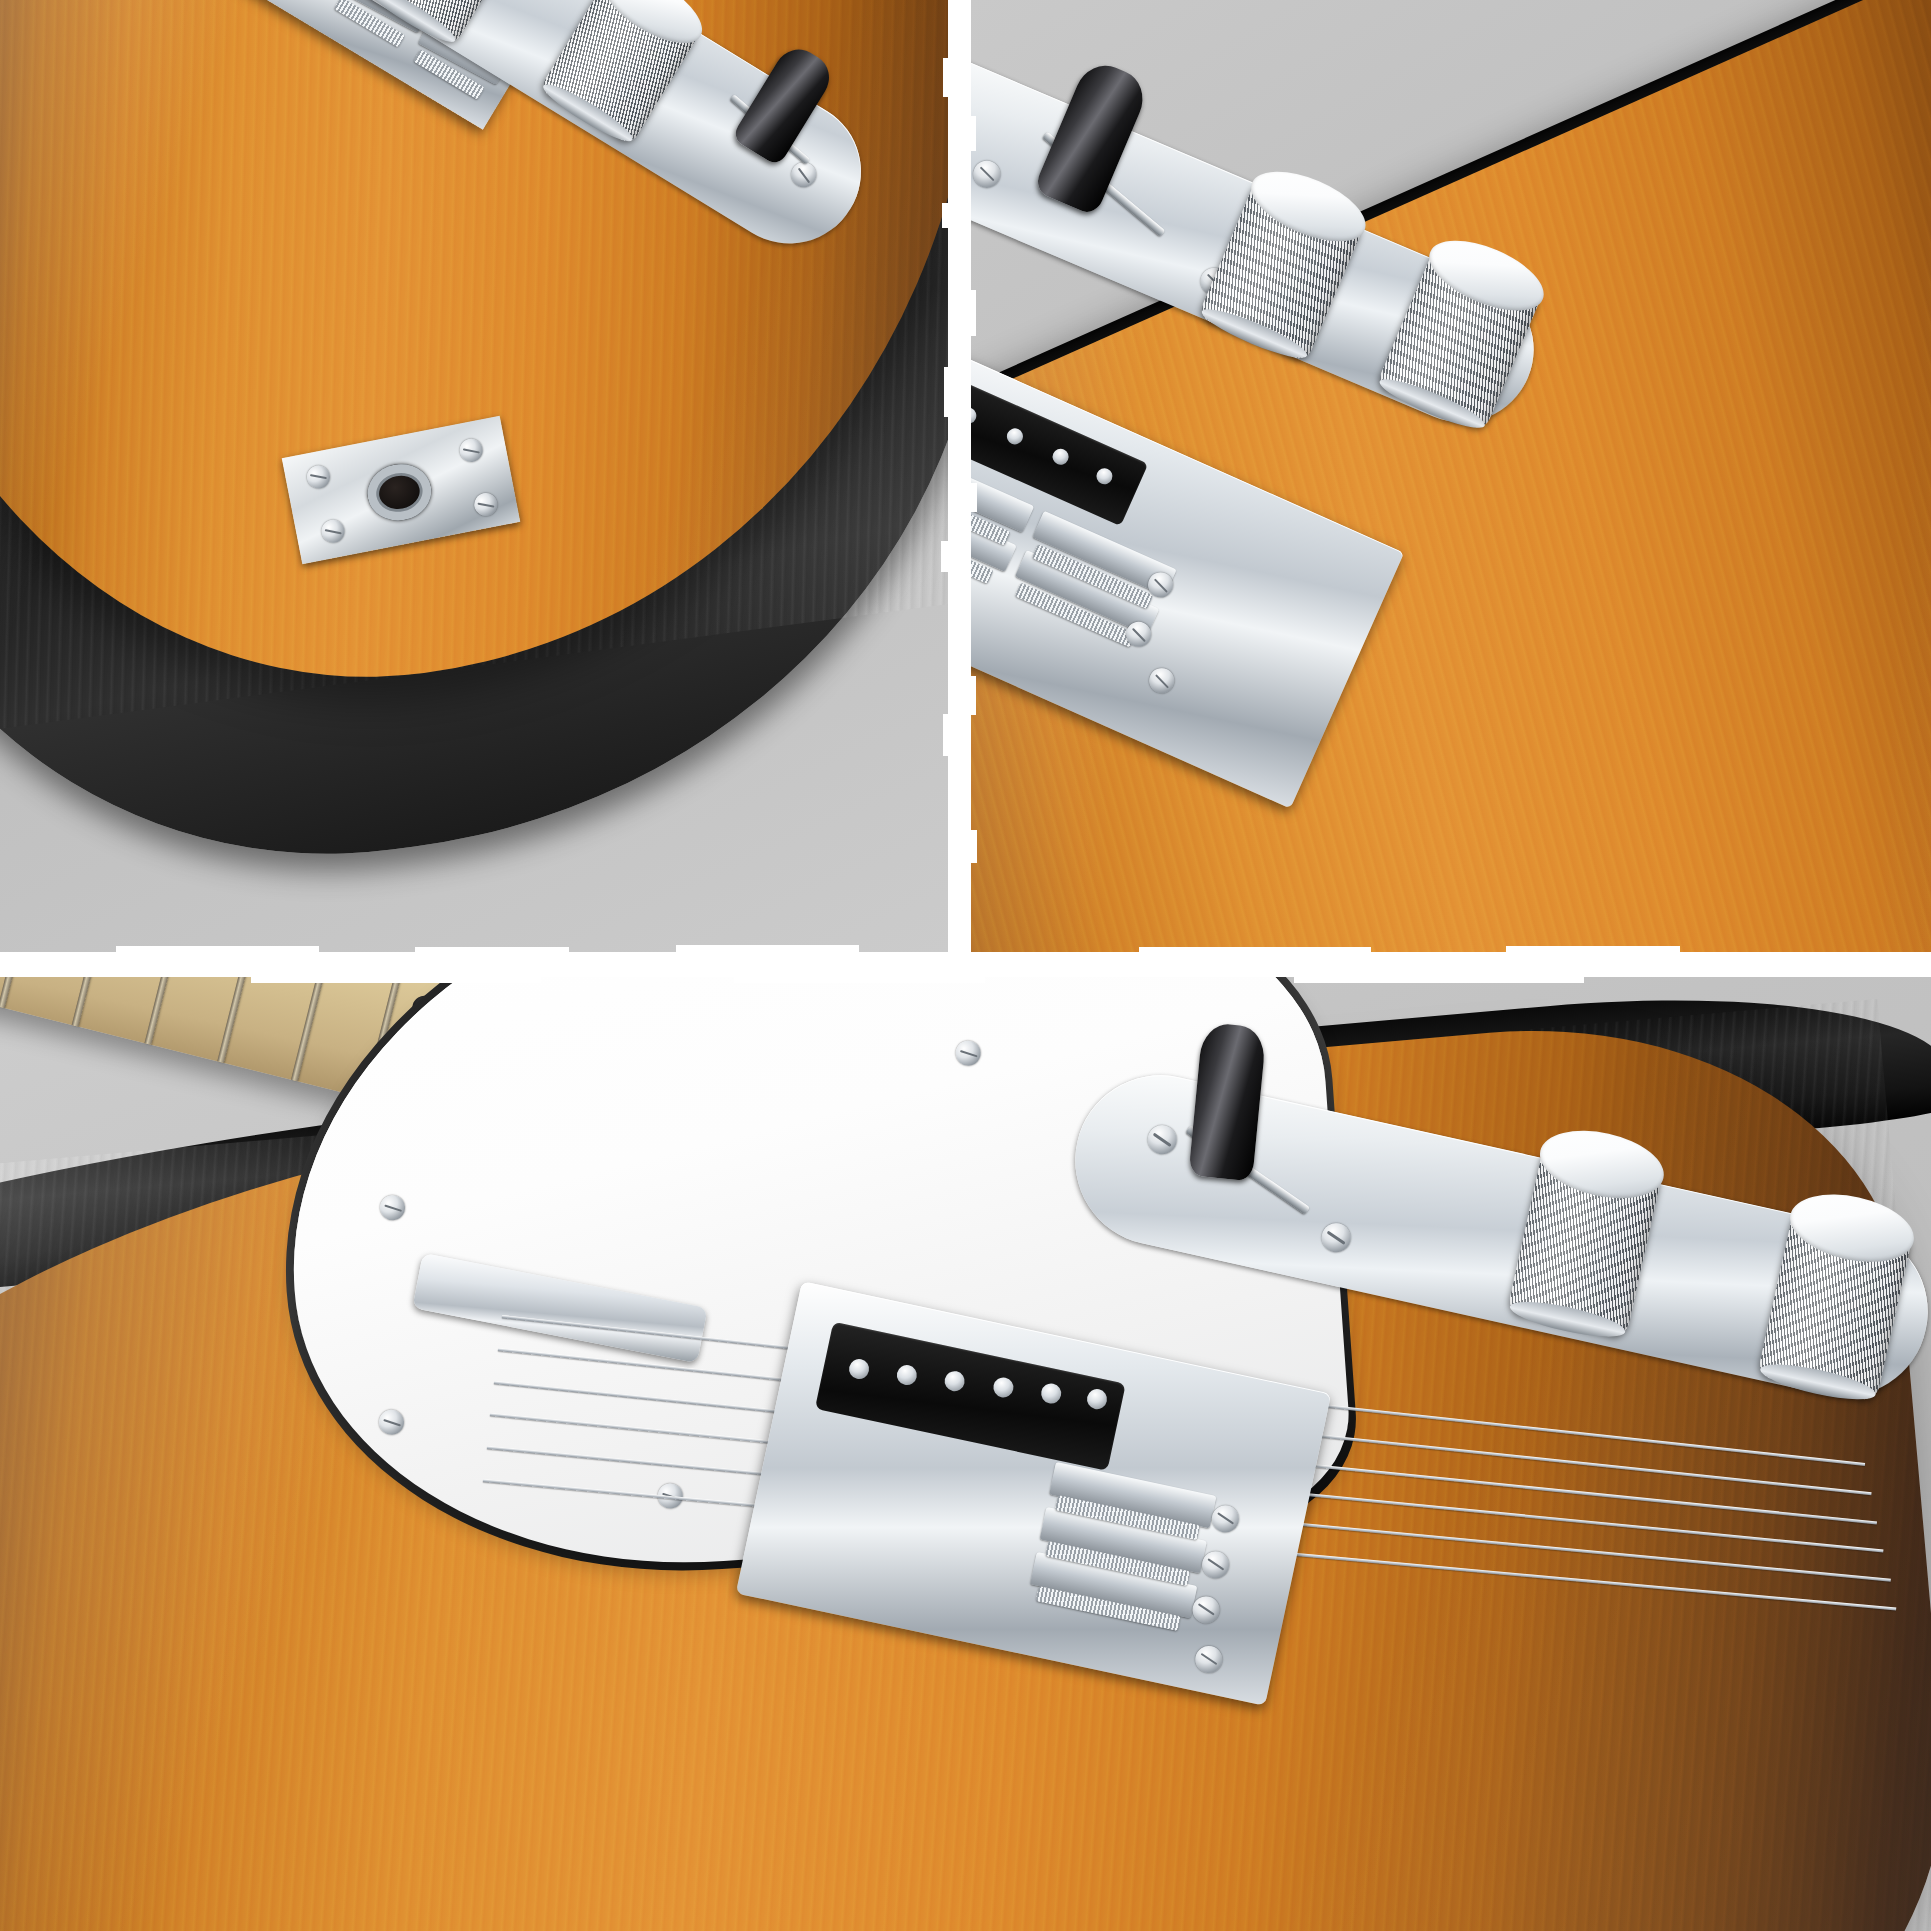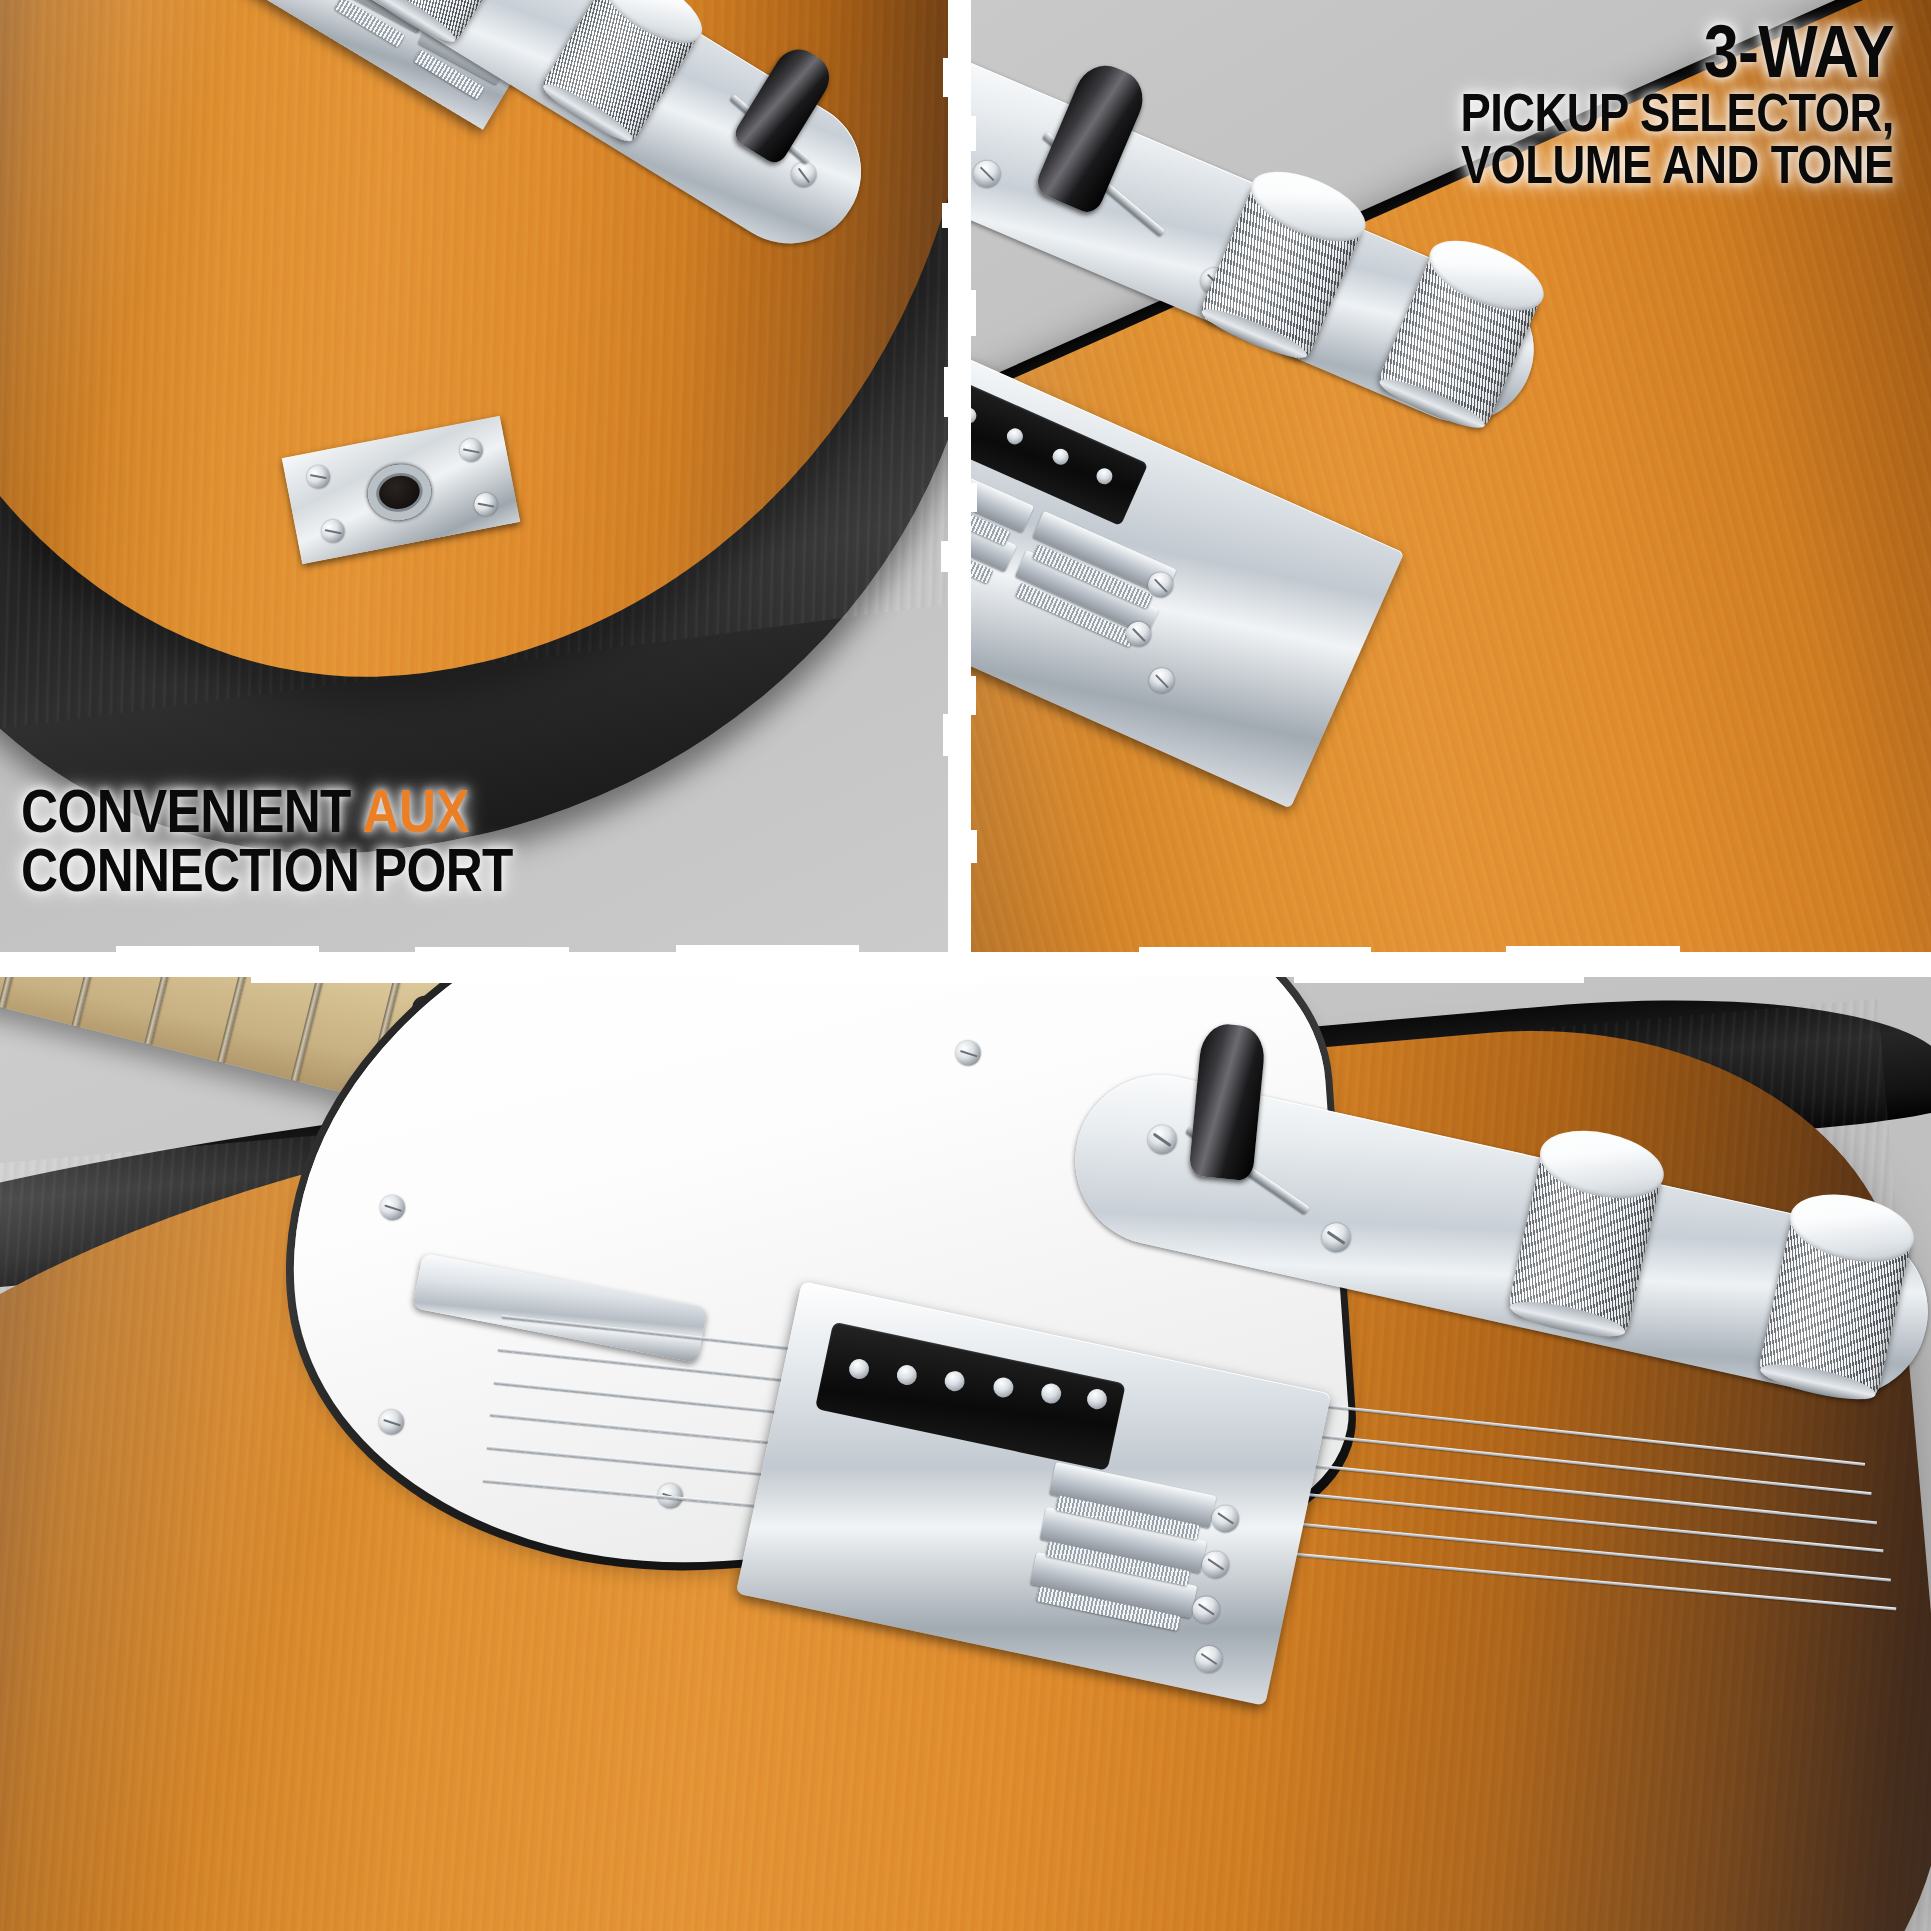--- a/index.html
+++ b/index.html
@@ -307,24 +307,20 @@
     </div>
 
     <div class="art" id="tl-jackplate">
       <div id="tl-jackhole"></div>
       <div class="screw" style="left:21px;top:13.5px;width:23px;height:23px;"></div>
       <div class="screw" style="left:176px;top:17.4px;width:23px;height:23px;"></div>
       <div class="screw" style="left:25px;top:70px;width:23px;height:23px;"></div>
       <div class="screw" style="left:180px;top:73px;width:23px;height:23px;"></div>
     </div>
 
-    <div class="caption left" id="cap-aux">
-      <div class="line l1"><span>CONVENIENT </span><span class="accent">AUX</span></div>
-      <div class="line l2">CONNECTION PORT</div>
-    </div>
   </section>
 
   <section class="panel" id="panel-top-right">
     <div class="art" id="tr-bg"></div>
 
     <div class="art" id="tr-bodyedge"></div>
     <div class="art sunburst" id="tr-body">
       <div class="woodgrain"></div>
       <div class="gloss"></div>
     </div>
@@ -365,25 +361,20 @@
         <div class="cap"></div>
         <div class="skirt"></div>
       </div>
       <div class="knob" style="left:597px;top:-23px;width:118px;height:162px;">
         <div class="body"></div>
         <div class="cap"></div>
         <div class="skirt"></div>
       </div>
     </div>
 
-    <div class="caption right" id="cap-3way">
-      <div class="line l1 accent">3-WAY</div>
-      <div class="line l2">PICKUP SELECTOR,</div>
-      <div class="line l3">VOLUME AND TONE</div>
-    </div>
   </section>
 
   <section class="panel" id="panel-bottom">
     <div class="art" id="b-bg"></div>
 
     <div class="art" id="b-bodyedge"></div>
     <div class="art sunburst" id="b-body">
       <div class="woodgrain"></div>
       <div class="gloss"></div>
     </div>

